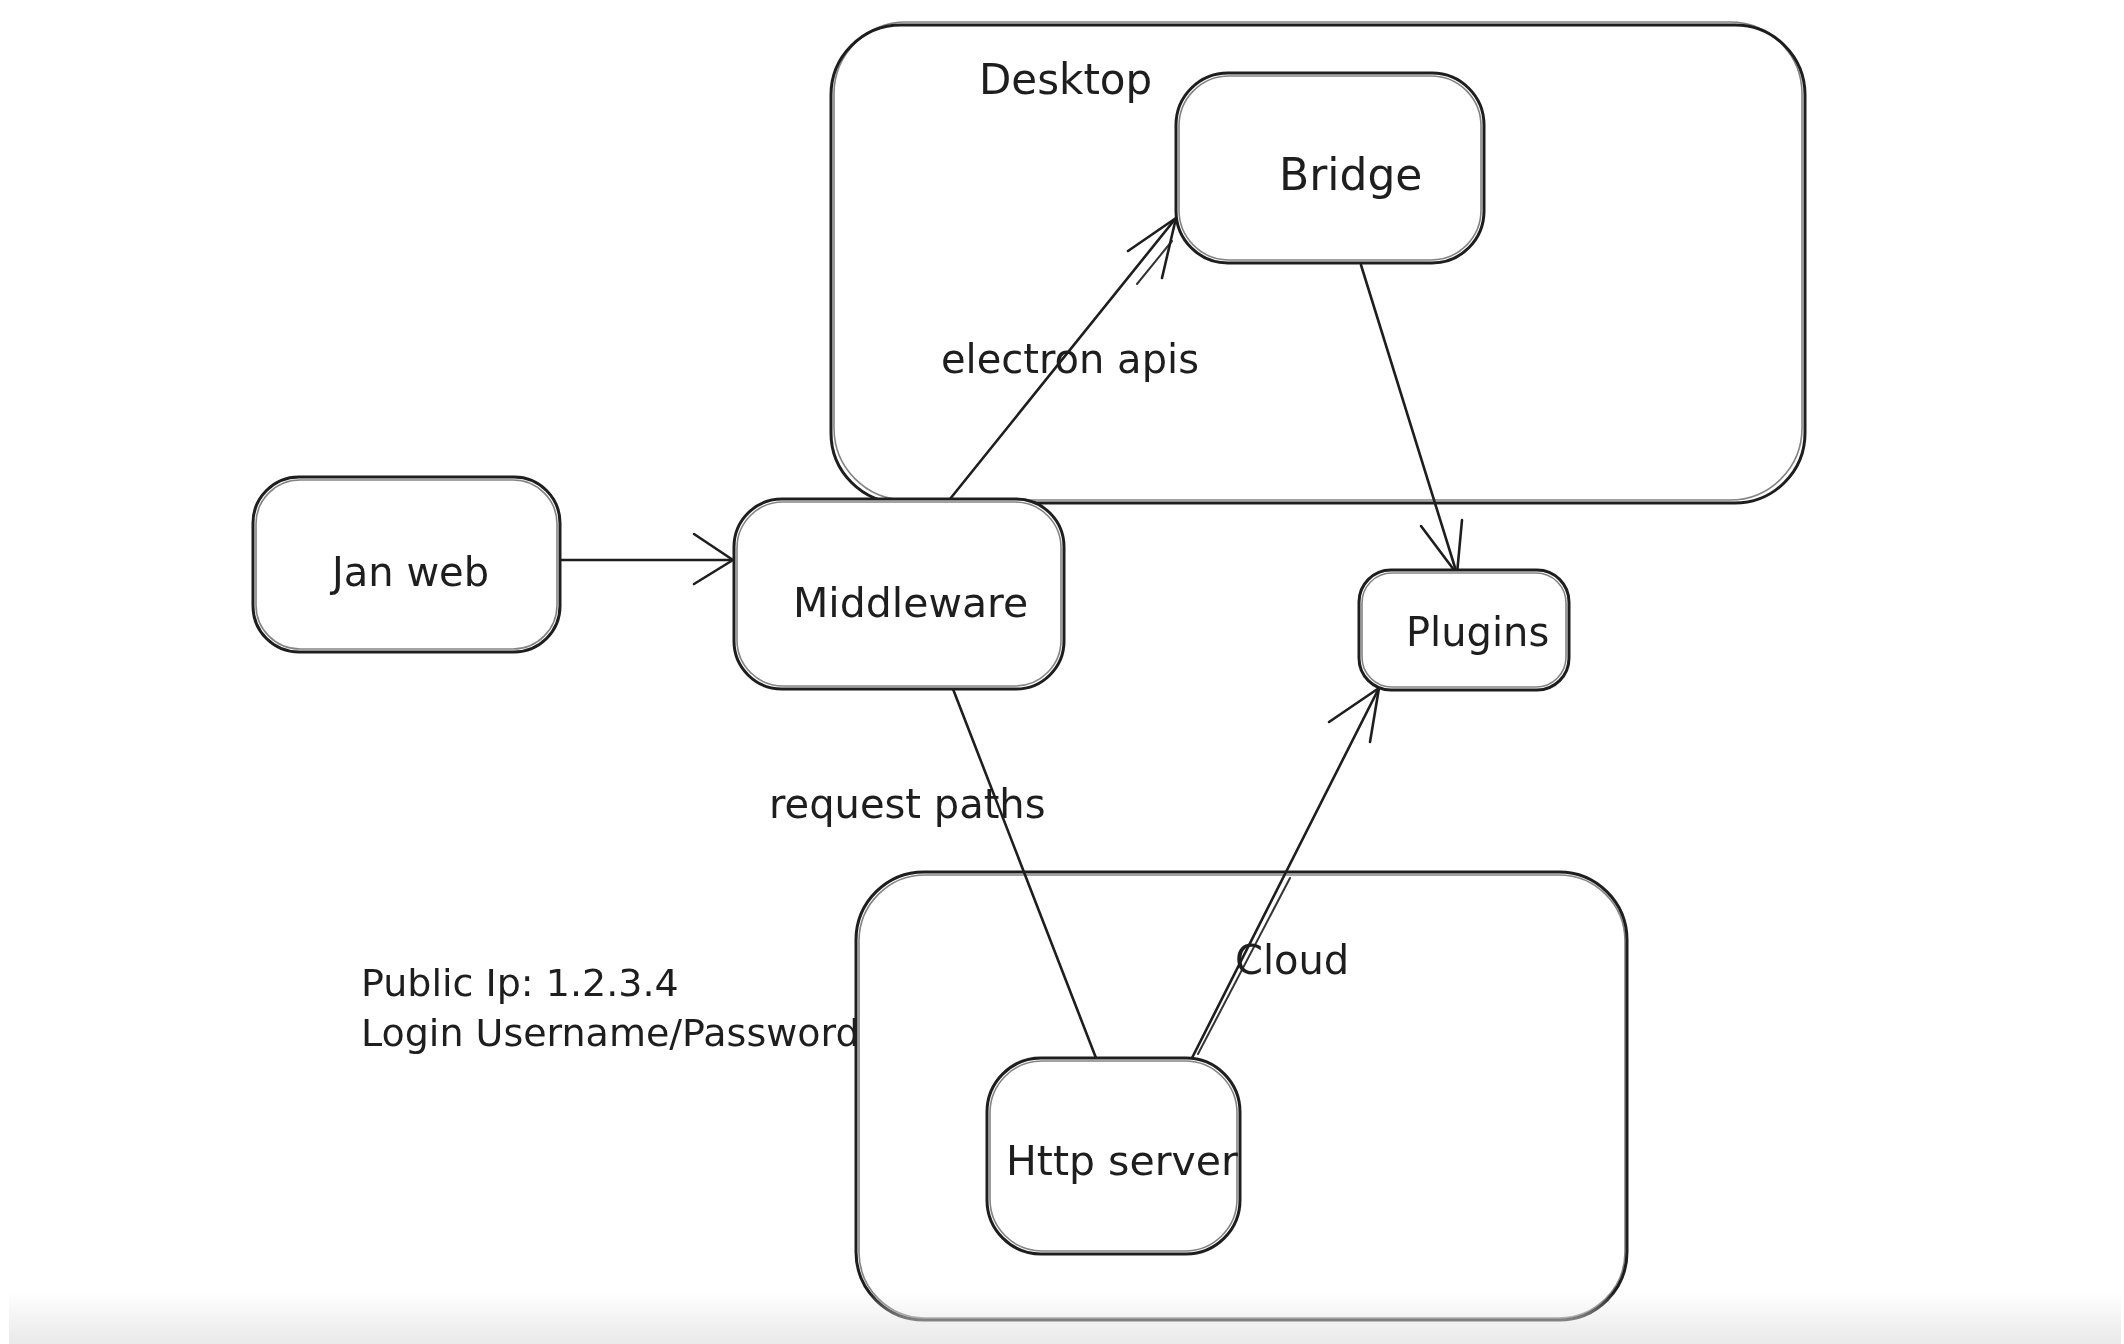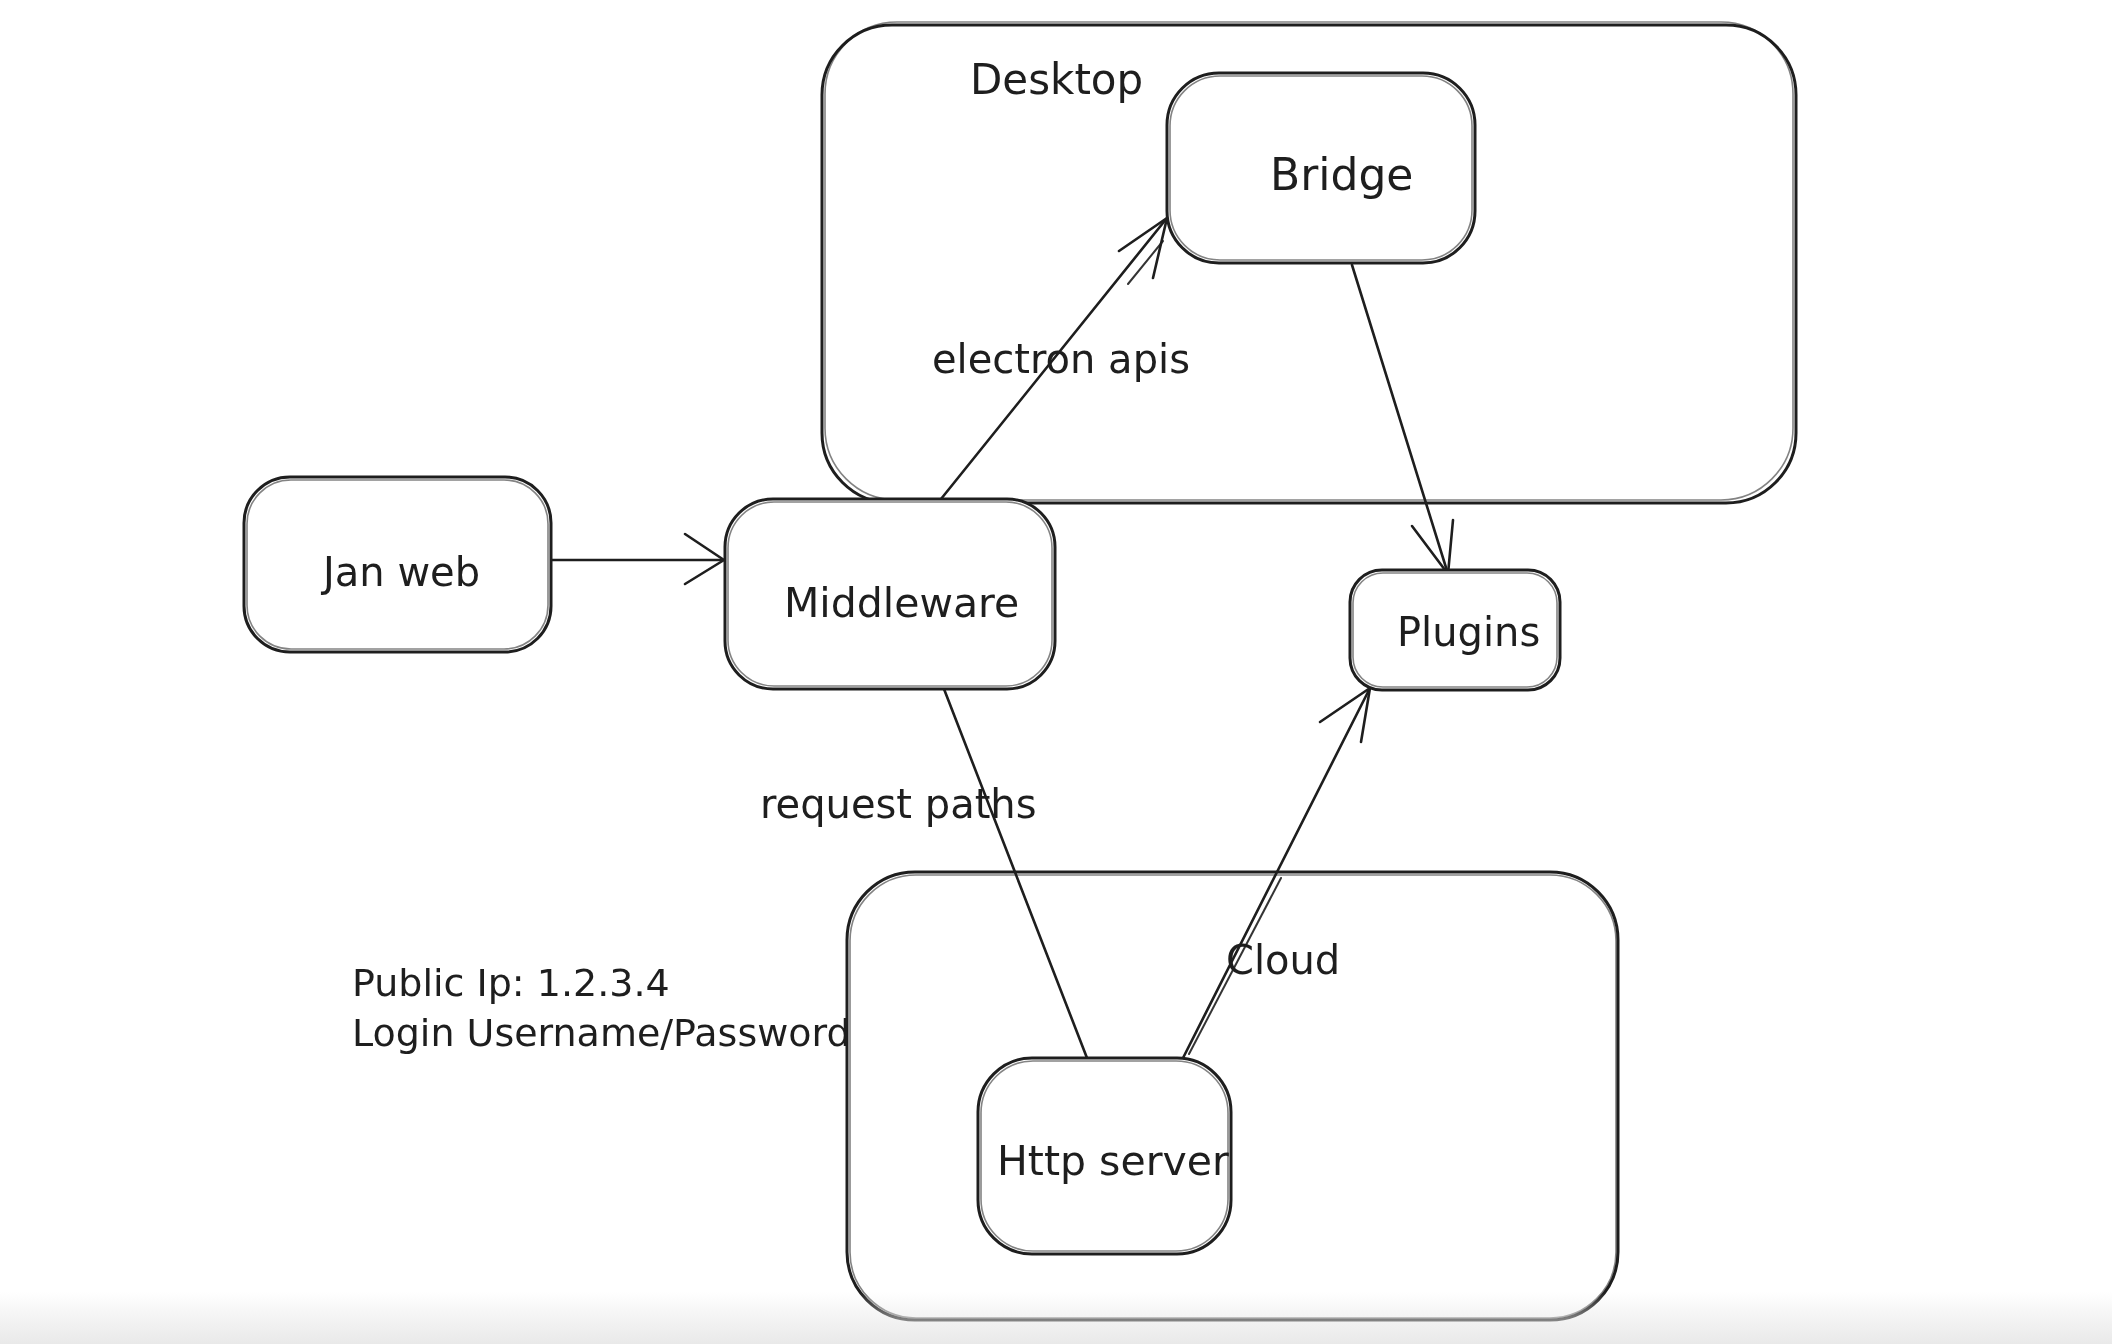--- a/index.html
+++ b/index.html
@@ -7,20 +7,21 @@
     padding: 0;
     background: #ffffff;
     overflow: hidden;
   }
   .canvas {
     position: relative;
     width: 2112px;
     height: 1344px;
     background: #ffffff;
     font-family: "DejaVu Sans", sans-serif;
+    margin-left: 9px;
   }
   svg.scene {
     position: absolute;
     left: 0;
     top: 0;
     width: 2124px;
     height: 1344px;
   }
   .shape {
     fill: #ffffff;

